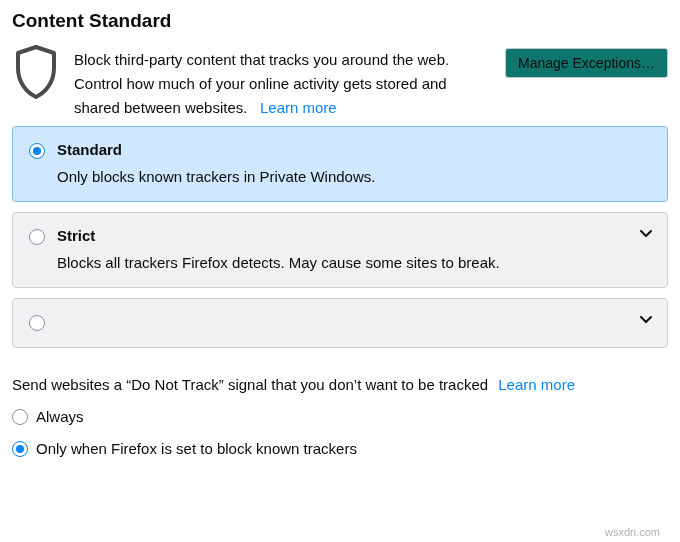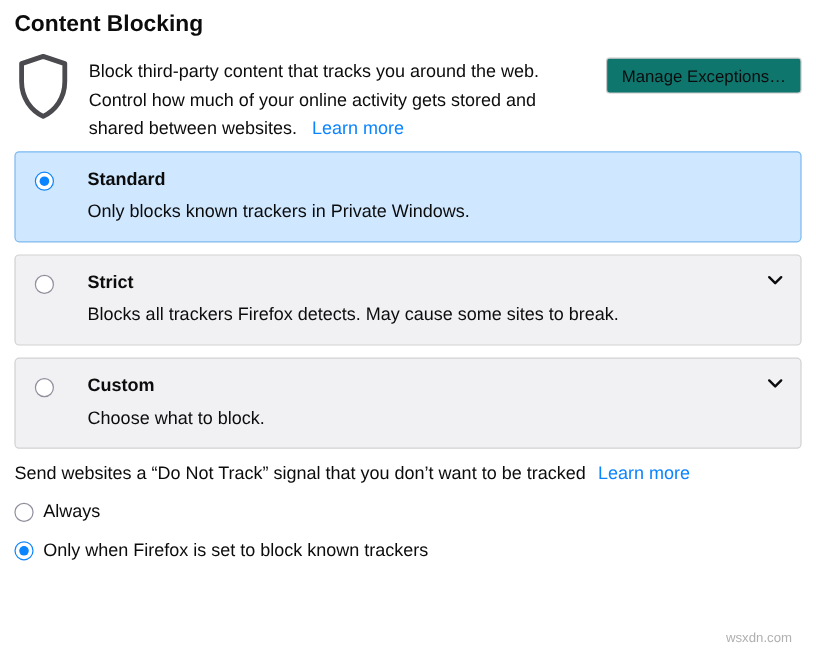--- a/index.html
+++ b/index.html
@@ -49,21 +49,21 @@
       color: #0c0c0d;
     }
     .option-card {
       border: 1px solid #d1d1d3;
       border-radius: 4px;
       background: #f1f1f3;
       padding: 14px 16px 16px 16px;
       margin-bottom: 10px;
       display: flex;
       align-items: flex-start;
-      gap: 28px;
+      gap: 12px;
       cursor: pointer;
       position: relative;
     }
     .option-card.selected {
       background: #cfe8ff;
       border-color: #7cb8f0;
     }
     .radio {
       width: 16px;
       height: 16px;
@@ -94,21 +94,21 @@
       font-size: 15px;
     }
     .chevron {
       position: absolute;
       right: 14px;
       top: 14px;
       width: 14px;
       height: 14px;
     }
     .dnt-section {
-      margin-top: 12px;
+      margin-top: 28px;
     }
     .dnt-label { display: inline; }
     .dnt-learn { color:#0a84ff; margin-left: 6px; cursor:pointer;}
     .dnt-option {
       display: flex;
       align-items: center;
       gap: 8px;
       margin-top: 14px;
       cursor: pointer;
     }
@@ -116,21 +116,21 @@
       position: absolute;
       right: 20px;
       bottom: 4px;
       font-size: 11px;
       color: #b0b0b0;
     }
   </style>
 </head>
 <body>
 
-<div class="heading">Content Blocking</div>
+<div class="heading">Content Standard</div>
 
 <div class="intro-row">
   <span class="shield">
     <svg viewBox="0 0 48 56" width="48" height="56">
       <path d="M24 3 L42 9 V24 C42 38 34 48 24 53 C14 48 6 38 6 24 V9 Z" fill="none" stroke="#4a4a4f" stroke-width="4" stroke-linejoin="round"></path>
     </svg>
   </span>
   <div class="intro-text">
     <span>Block third-party content that tracks you around the web. Control how much of your online activity gets stored and shared between websites.</span>
     &nbsp;&nbsp;<span class="learn-more">Learn more</span>
@@ -154,24 +154,20 @@
   </div>
   <span class="chevron">
     <svg viewBox="0 0 14 14" width="14" height="14">
         <path d="M2 4 L7 9 L12 4" fill="none" stroke="#0c0c0d" stroke-width="2" stroke-linecap="round" stroke-linejoin="round"></path>
       </svg>
   </span>
 </div>
 
 <div class="option-card">
   <span class="radio"></span>
-  <div class="option-body">
-    <div class="option-title">Custom</div>
-    <div class="option-desc">Choose what to block.</div>
-  </div>
   <span class="chevron">
     <svg viewBox="0 0 14 14" width="14" height="14">
         <path d="M2 4 L7 9 L12 4" fill="none" stroke="#0c0c0d" stroke-width="2" stroke-linecap="round" stroke-linejoin="round"></path>
       </svg>
   </span>
 </div>
 
 <div class="dnt-section">
   <span class="dnt-label">Send websites a “Do Not Track” signal that you don’t want to be tracked</span>
   <span class="dnt-learn">Learn more</span>

